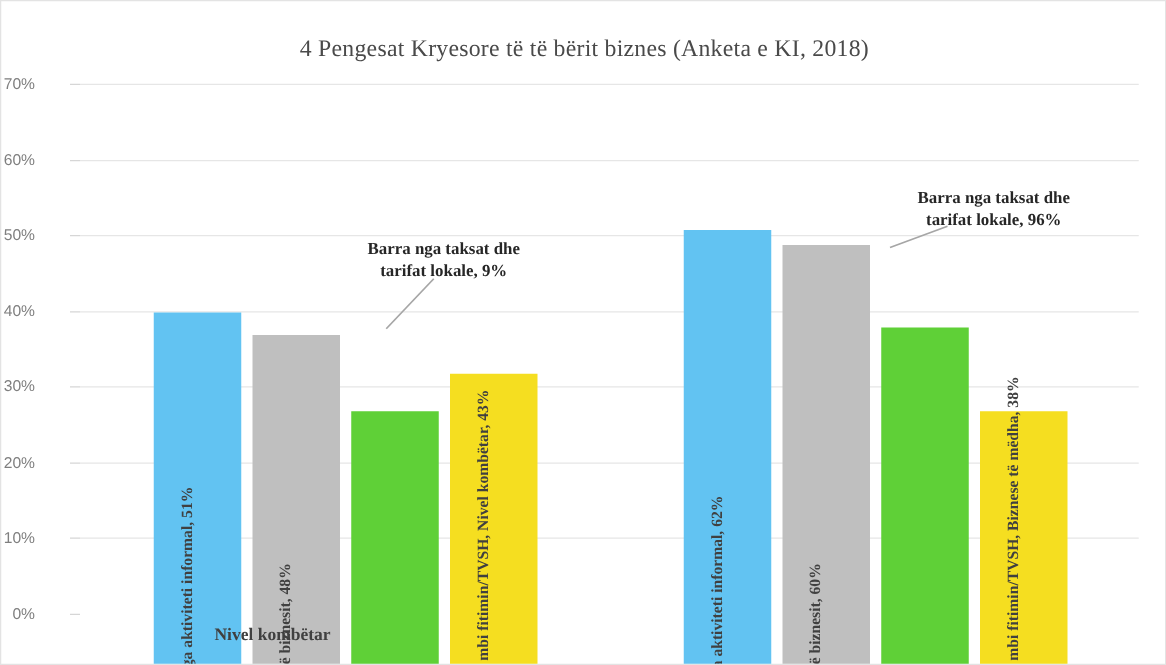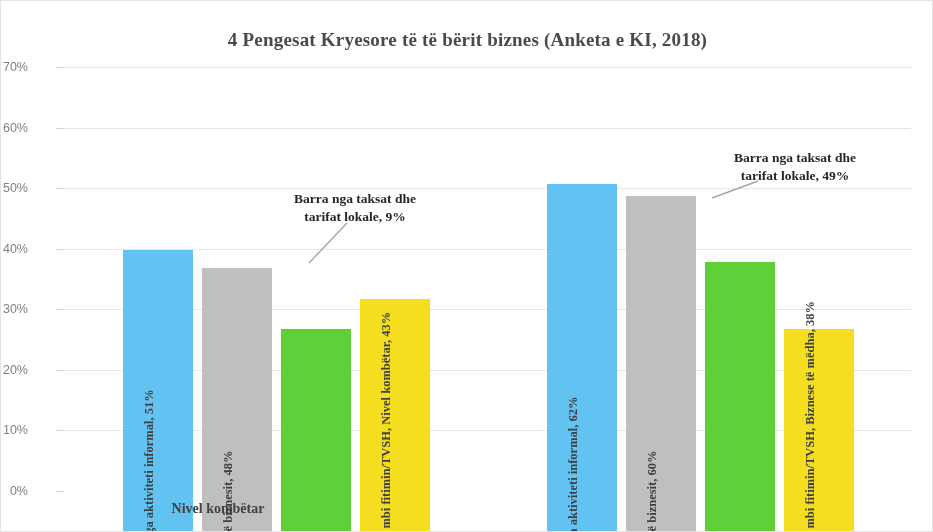--- a/index.html
+++ b/index.html
@@ -20,21 +20,21 @@
     overflow: hidden;
   }
   .chart-title {
     position: absolute;
     left: 0;
     top: 28px;
     width: 933px;
     text-align: center;
     font-family: "Liberation Serif", serif;
     font-size: 19px;
-    font-weight: bold;
+    font-weight: normal;
     color: #4a4a4a;
     letter-spacing: 0.2px;
   }
   
   .plot {
     position: absolute;
     left: 63px;
     top: 66px;
     width: 847px;
     height: 492px;
@@ -190,21 +190,21 @@
   <div class="annotation" style="left:264px; top:189px; width:180px; text-align:center;">
     <span>Barra nga taksat dhe</span><br>
     <span>tarifat lokale, 9%</span>
   </div>
   <svg class="leader" style="left:300px; top:220px; width:60px; height:45px;">
     <line x1="46" y1="2" x2="8" y2="42"></line>
   </svg>
 
   <div class="annotation" style="left:704px; top:148px; width:180px; text-align:center;">
     <span>Barra nga taksat dhe</span><br>
-    <span>tarifat lokale, 49%</span>
+    <span>tarifat lokale, 96%</span>
   </div>
   <svg class="leader" style="left:705px; top:178px; width:60px; height:22px;">
     <line x1="52" y1="2" x2="6" y2="19"></line>
   </svg>
 
   <div class="cat-label" style="left:122px; width:190px;">Nivel kombëtar</div>
 
 </div>
 
 </body></html>

